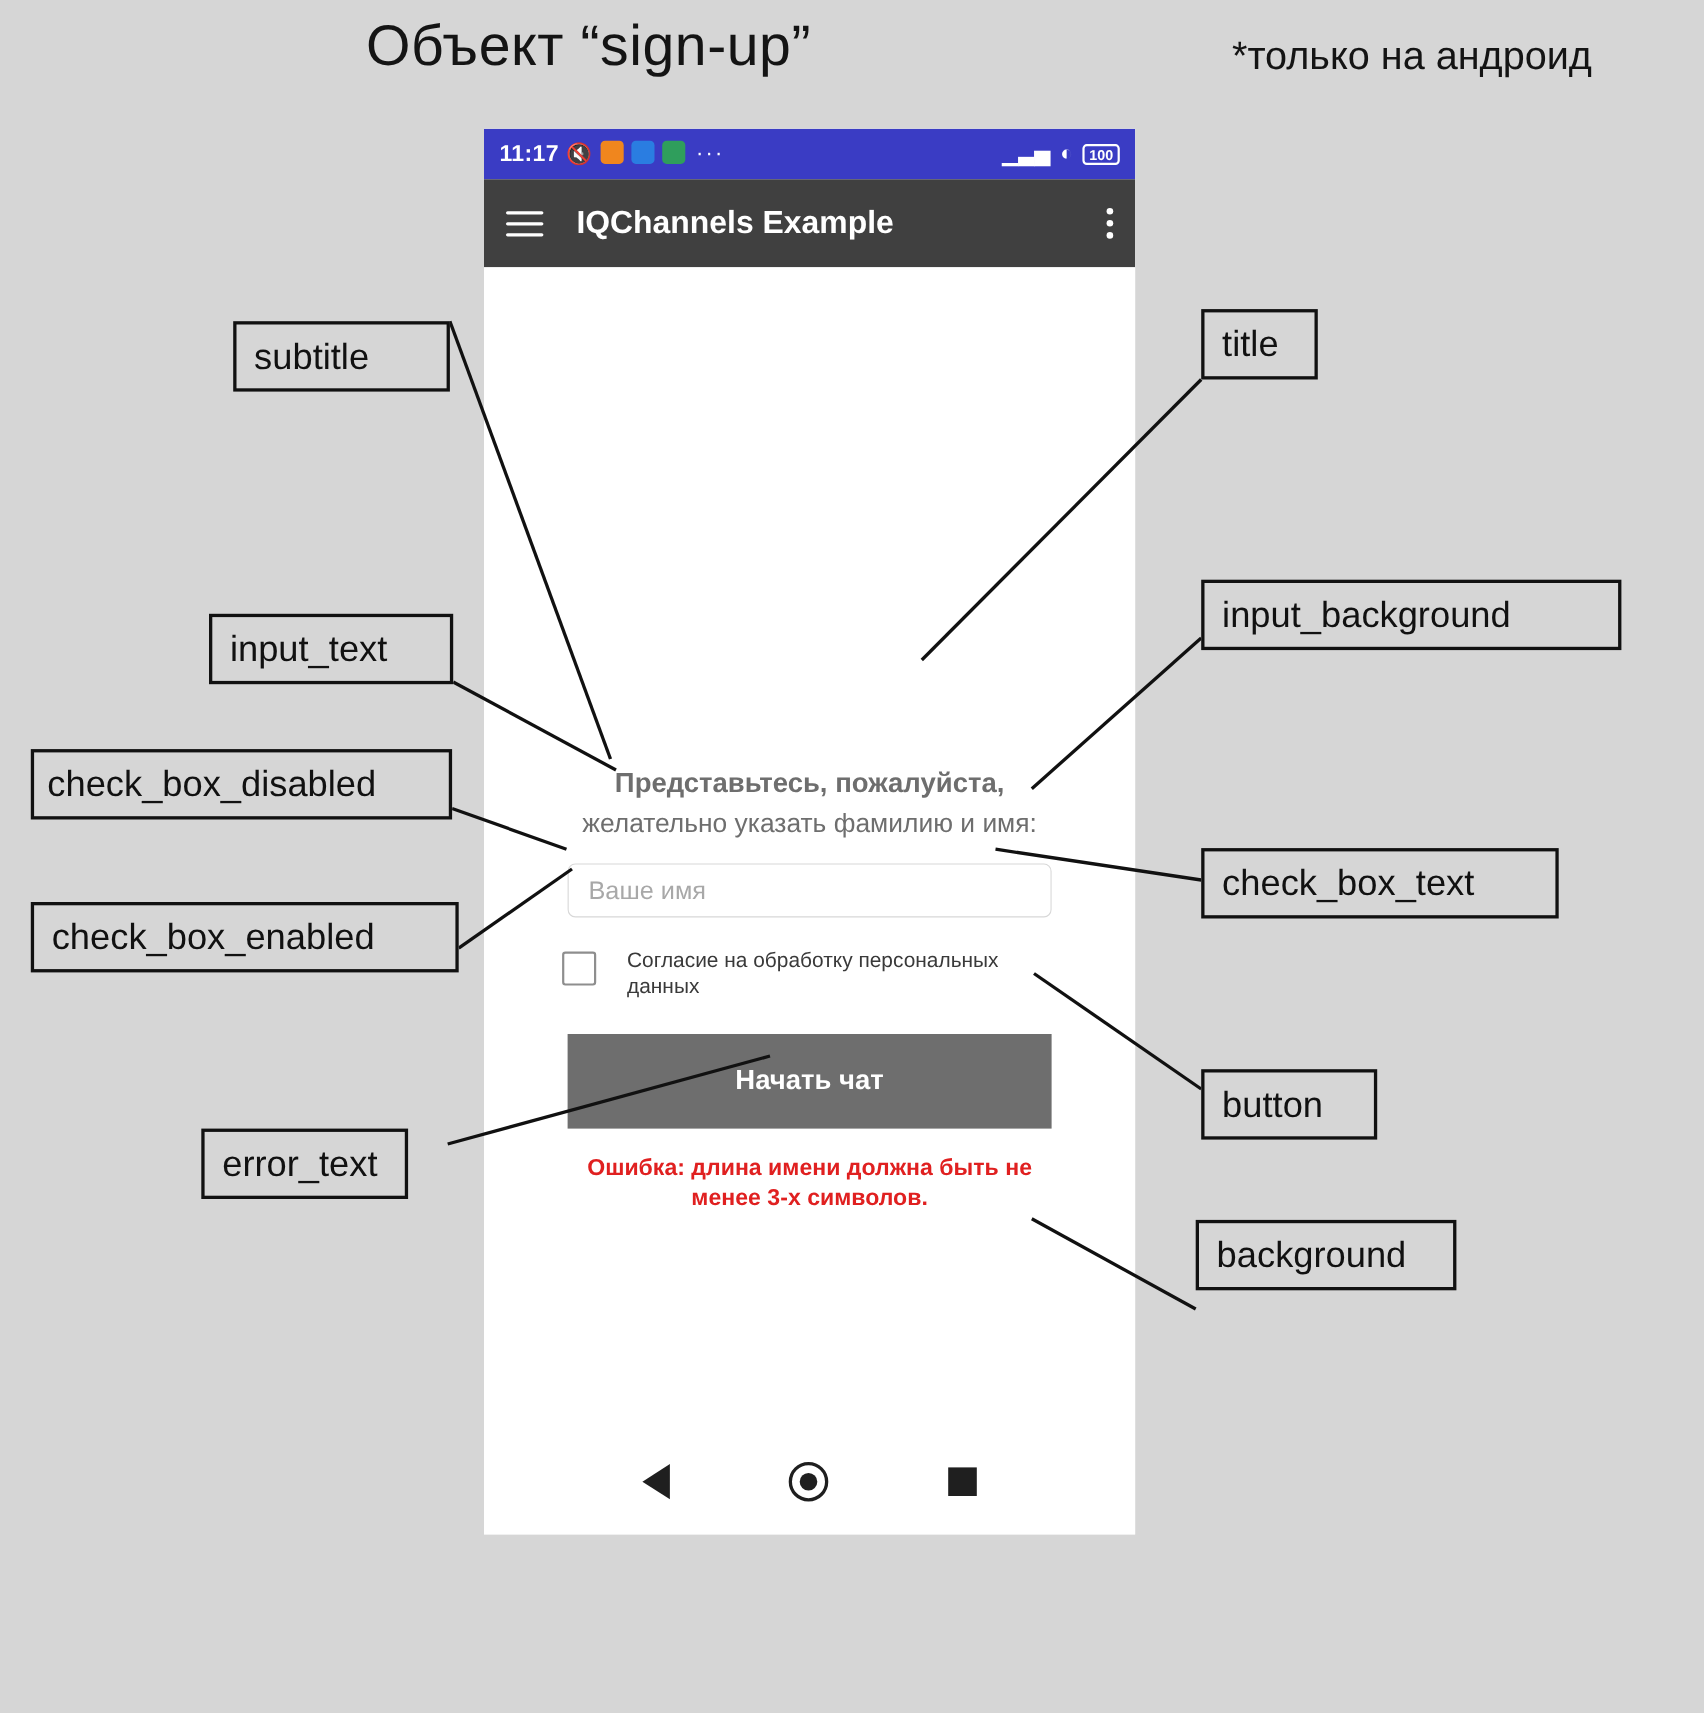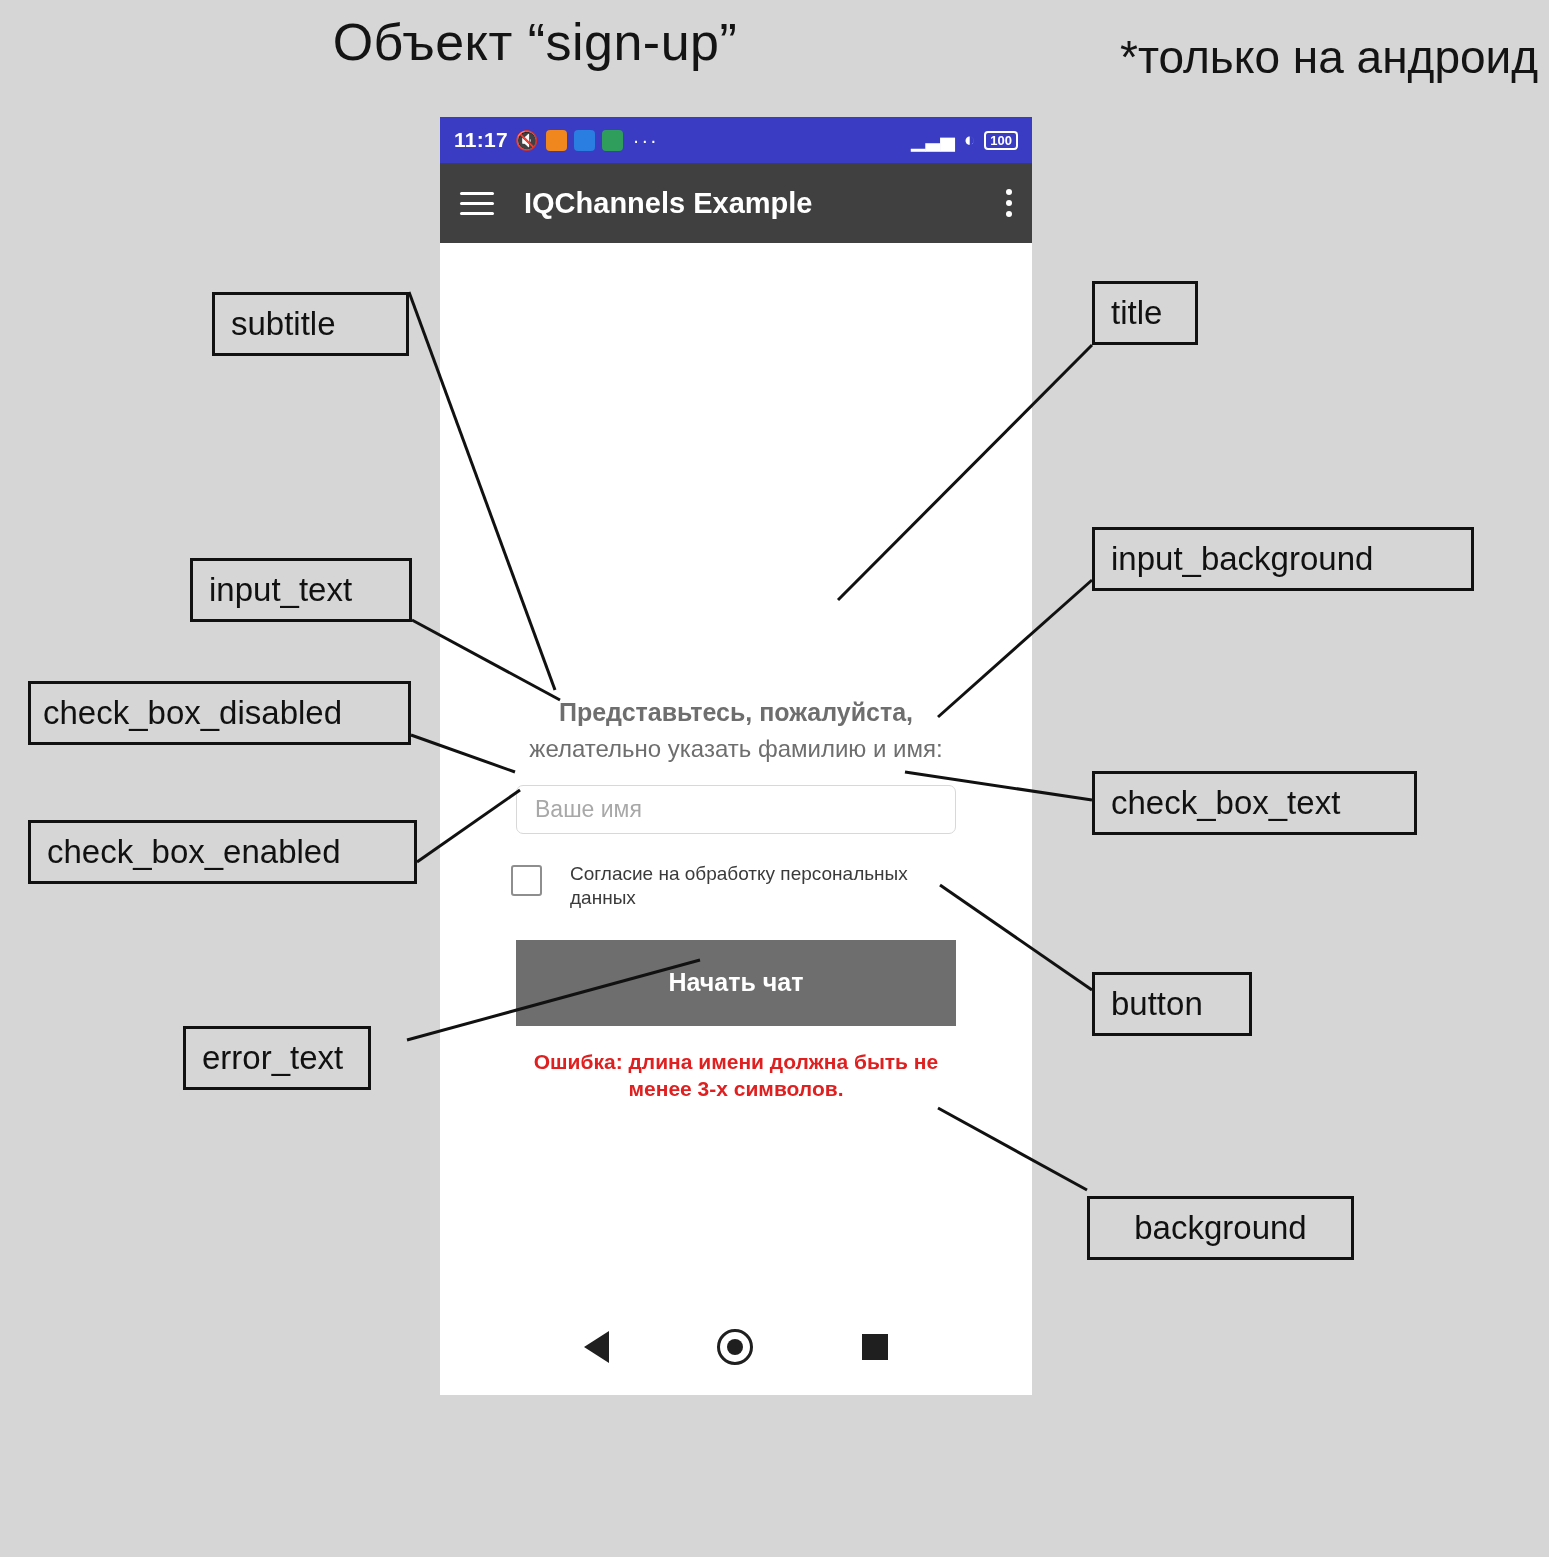--- a/index.html
+++ b/index.html
@@ -23,21 +23,21 @@
     width: 1070px;
     text-align: center;
     font-size: 52px;
     color: #141414;
     letter-spacing: 0.5px;
   }
   #doc-note {
     position: absolute;
     left: 1120px;
     top: 30px;
-    font-size: 46px;
+    font-size: 36px;
     color: #141414;
   }
 
   
   #phone {
     position: absolute;
     left: 440px;
     top: 117px;
     width: 592px;
     height: 1278px;
@@ -49,21 +49,21 @@
     background: #3a3cc4;
     color: #ffffff;
     display: flex;
     align-items: center;
     padding: 0 14px;
     font-size: 20px;
     box-sizing: border-box;
   }
   #status-left {
     display: flex;
-    align-items: center;
+    align-items: flex-start;
     gap: 7px;
   }
   #status-time {
     font-size: 21px;
     font-weight: bold;
     letter-spacing: 0.3px;
   }
   .status-sq {
     width: 21px;
     height: 21px;
@@ -272,21 +272,21 @@
 
   #cal-subtitle           { left: 212px;  top: 292px;  width: 197px; }
   #cal-input-text         { left: 190px;  top: 558px;  width: 222px; }
   #cal-checkbox-disabled  { left: 28px;   top: 681px;  width: 383px; padding-left: 12px; }
   #cal-checkbox-enabled   { left: 28px;   top: 820px;  width: 389px; }
   #cal-error-text         { left: 183px;  top: 1026px; width: 188px; }
   #cal-title              { left: 1092px; top: 281px;  width: 106px; }
   #cal-input-background   { left: 1092px; top: 527px;  width: 382px; }
   #cal-checkbox-text      { left: 1092px; top: 771px;  width: 325px; }
   #cal-button             { left: 1092px; top: 972px;  width: 160px; }
-  #cal-background         { left: 1087px; top: 1196px; width: 267px; text-align: center; }
+  #cal-background         { left: 1087px; top: 1109px; width: 237px; }
 
   #leader-lines {
     position: absolute;
     left: 0; top: 0;
     width: 1549px;
     height: 1557px;
     pointer-events: none;
     z-index: 4;
   }
 </style>

